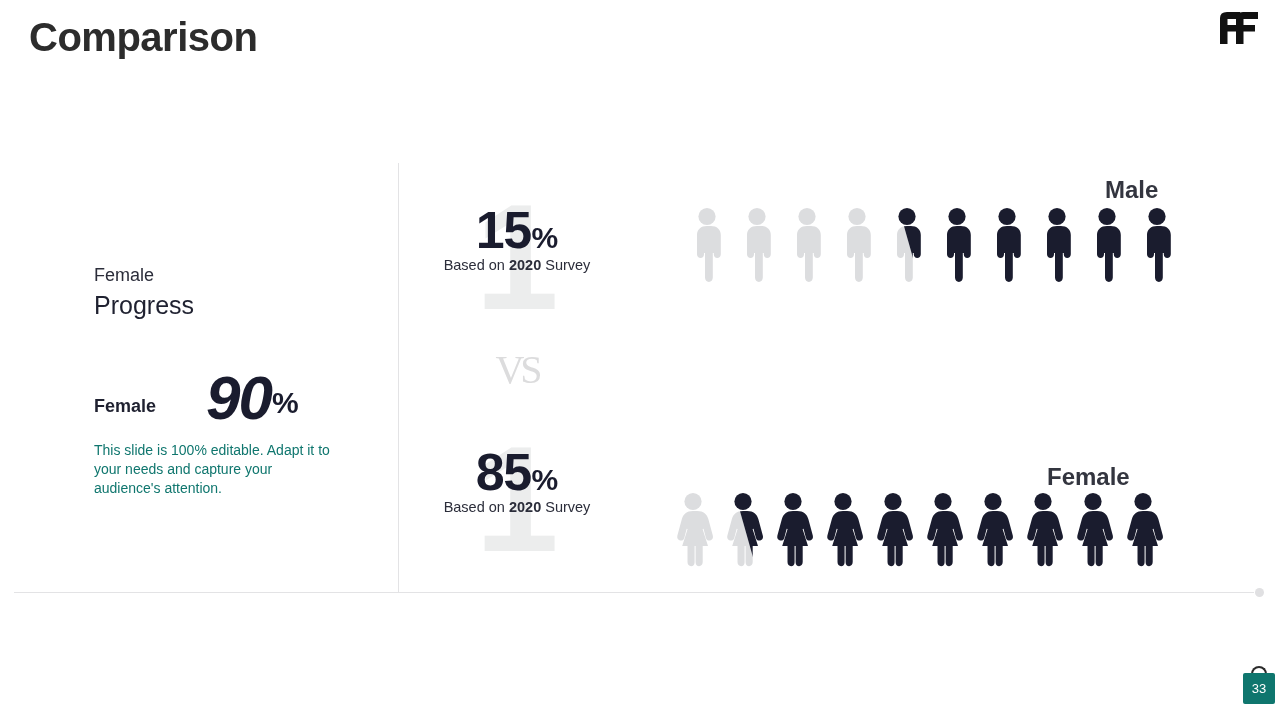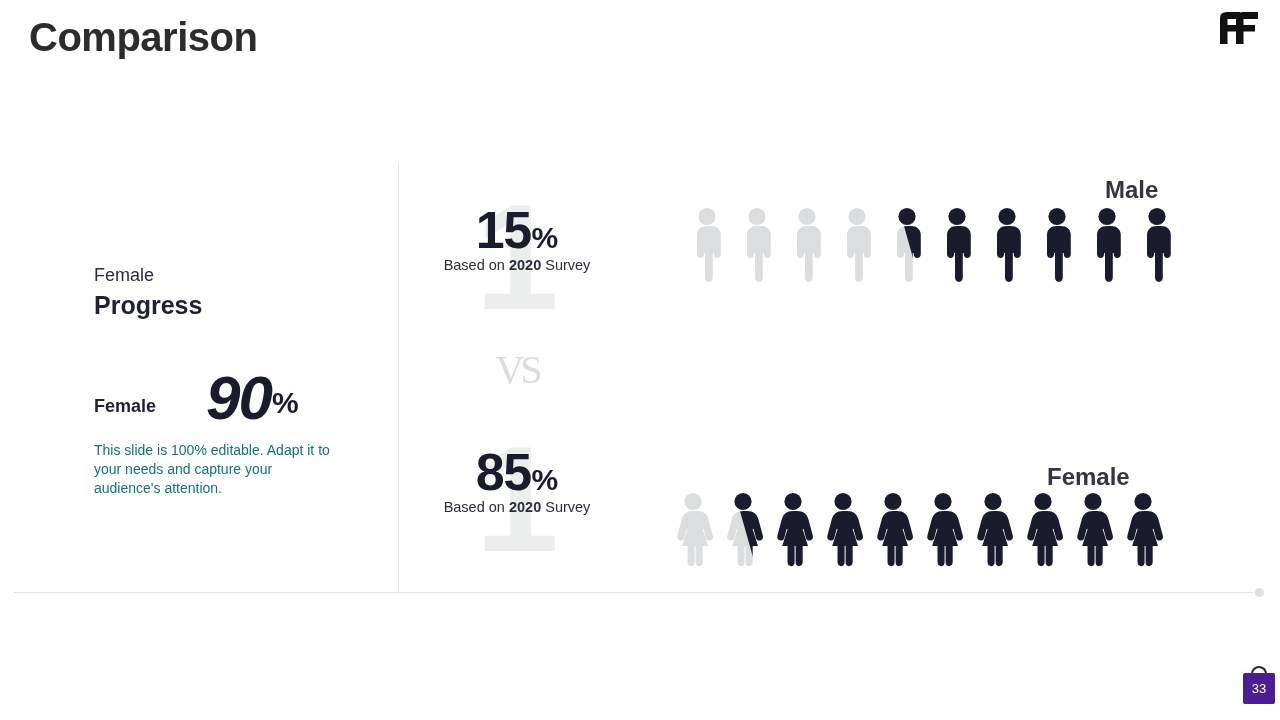--- a/index.html
+++ b/index.html
@@ -73,21 +73,21 @@
     top: 262px;
     width: 260px;
   }
   .left-eyebrow {
     font-size: 18px;
     color: #2b2d3a;
     line-height: 1.45;
   }
   .left-heading {
     font-size: 25px;
-    font-weight: bold;
+    font-weight: normal;
     color: #1f2130;
     line-height: 1.3;
     margin-top: 1px;
   }
   .stat-row {
     display: flex;
     align-items: flex-end;
     margin-top: 36px;
     height: 70px;
   }
@@ -204,21 +204,21 @@
   .picto-label.male   { left: 1081px; top: 176px; margin-left: 24px; }
   .picto-label.female { left: 1047px; top: 463px; }
 
   
   .page-badge {
     position: absolute;
     left: 1243px;
     top: 673px;
     width: 32px;
     height: 31px;
-    background: #4c1d95;
+    background: #0f766e;
     border-radius: 2px;
     color: #ffffff;
     font-size: 13px;
     display: flex;
     align-items: center;
     justify-content: center;
   }
   .page-badge-handle {
     position: absolute;
     left: 1251px;

